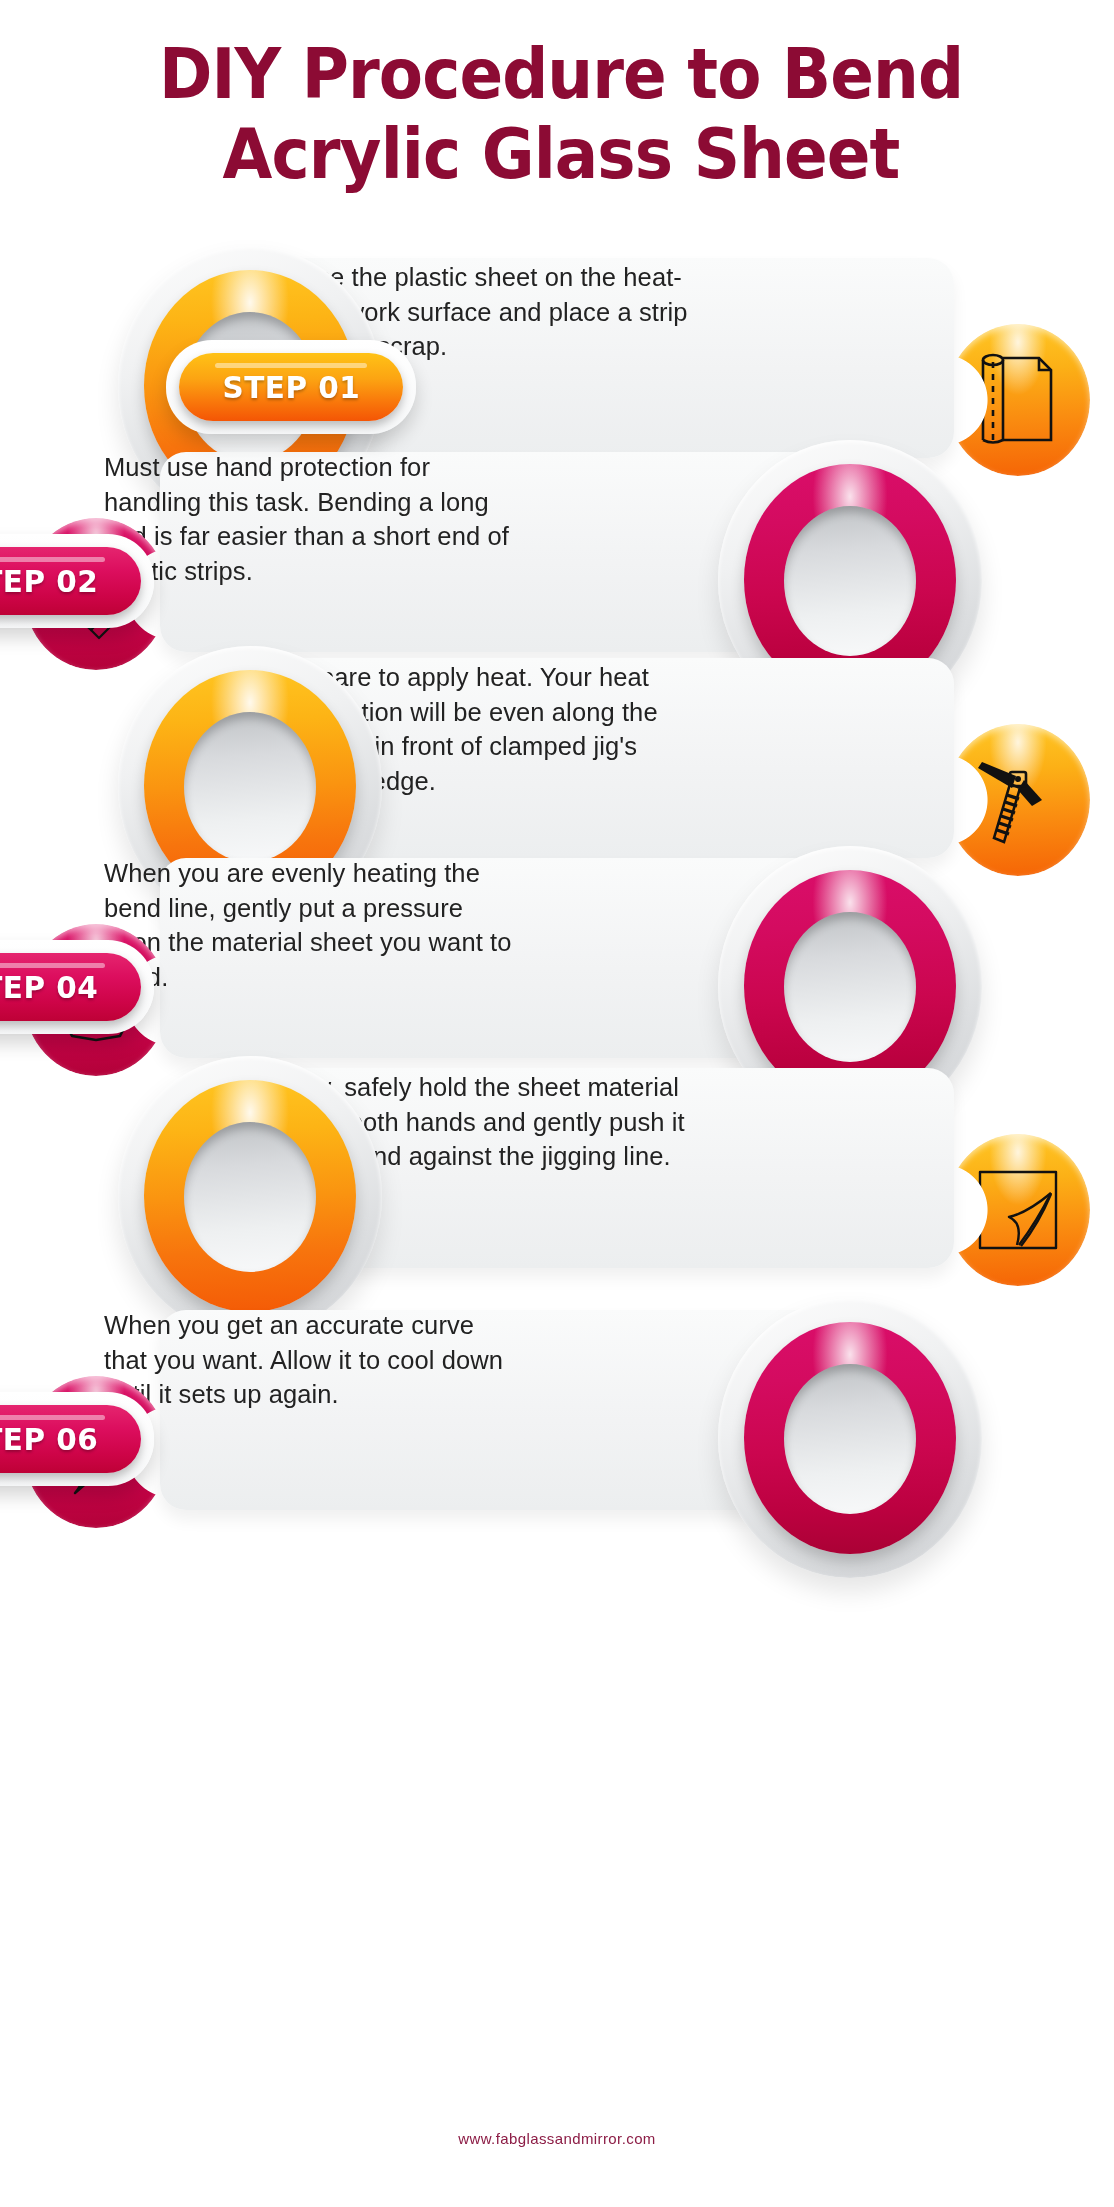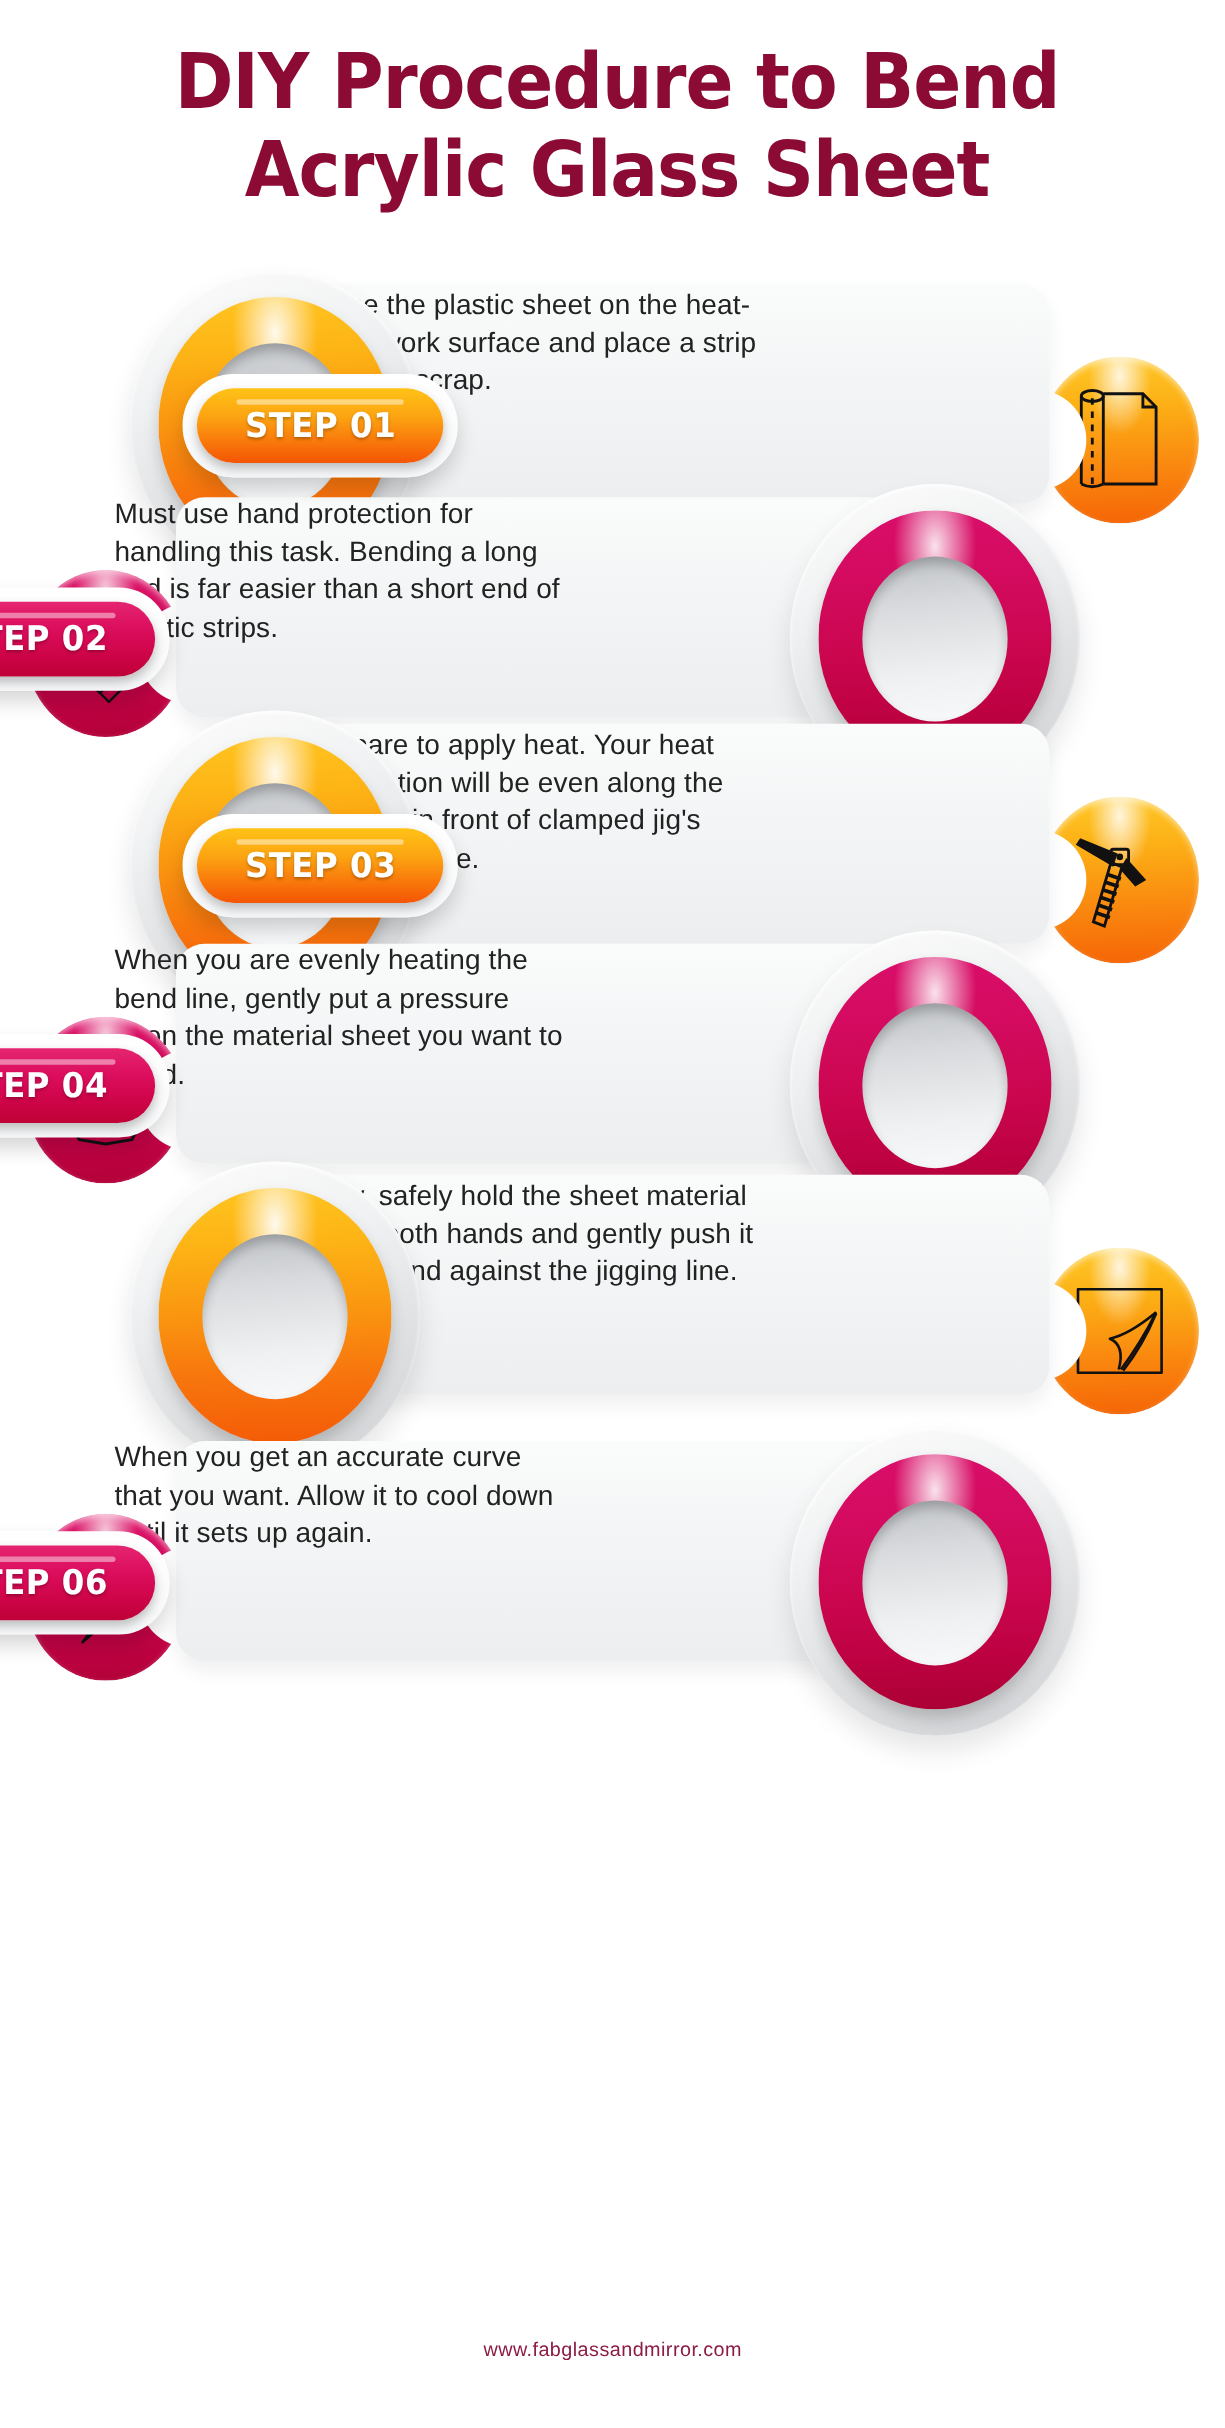--- a/index.html
+++ b/index.html
@@ -137,21 +137,21 @@
       radial-gradient(ellipse at 50% 12%, rgba(255,255,255,.8) 0%, rgba(255,255,255,0) 28%),
       linear-gradient(178deg,#E0176E 0%,#D60C5D 32%,#C8044A 66%,#B20138 100%);
     -webkit-mask:radial-gradient(circle 46px at 148px 76px, transparent 98%, #000 100%);
     mask:radial-gradient(circle 46px at 148px 76px, transparent 98%, #000 100%);
   }
   .icon-bubble svg{display:block;}
 
   
   .footer{
     position:absolute;left:0;bottom:60px;width:1114px;text-align:center;
-    font-size:18px;color:#8C1C45;letter-spacing:.4px;
+    font-size:15px;color:#8C1C45;letter-spacing:.4px;
     font-family:"Liberation Sans", sans-serif;
   }
 </style>
 </head>
 <body>
 
 <div class="page">
 
   <div class="title-wrap">
     <div class="title-line">DIY Procedure to Bend</div>
@@ -210,25 +210,20 @@
   </div>
 
   <div class="row row-odd" style="top:636px;">
     <div class="panel right-pan"></div>
     <div class="panel-text">Prepare to apply heat. Your heat application will be even along the line just in front of clamped jig's straight edge.</div>
     <div class="medallion">
       <div class="ring-outer"></div>
       <div class="ring-color orange"></div>
       <div class="ring-hole"></div>
     </div>
-    <div class="pill-shell">
-      <div class="pill orange">
-        <span class="pill-label">STEP 03</span>
-      </div>
-    </div>
     <div class="icon-bubble">
       <svg width="84" height="92" viewBox="0 0 84 92" fill="#111">
         <path d="M6 8 L40 22 L36 34 L2 14 Z"></path>
         <path d="M48 26 L66 46 L56 52 L42 36 Z"></path>
         <rect x="34" y="18" width="16" height="14" rx="2" fill="none" stroke="#111" stroke-width="2.6"></rect>
         <circle cx="42" cy="25" r="3"></circle>
         <path d="M18 84 L34 30 L44 34 L28 88 Z" fill="none" stroke="#111" stroke-width="2.6"></path>
         <path d="M21 76 L33 80 M23 69 L35 73 M25 62 L37 66 M27 55 L39 59 M29 48 L41 52 M31 41 L43 45" stroke="#111" stroke-width="3.4"></path>
       </svg>
     </div>

